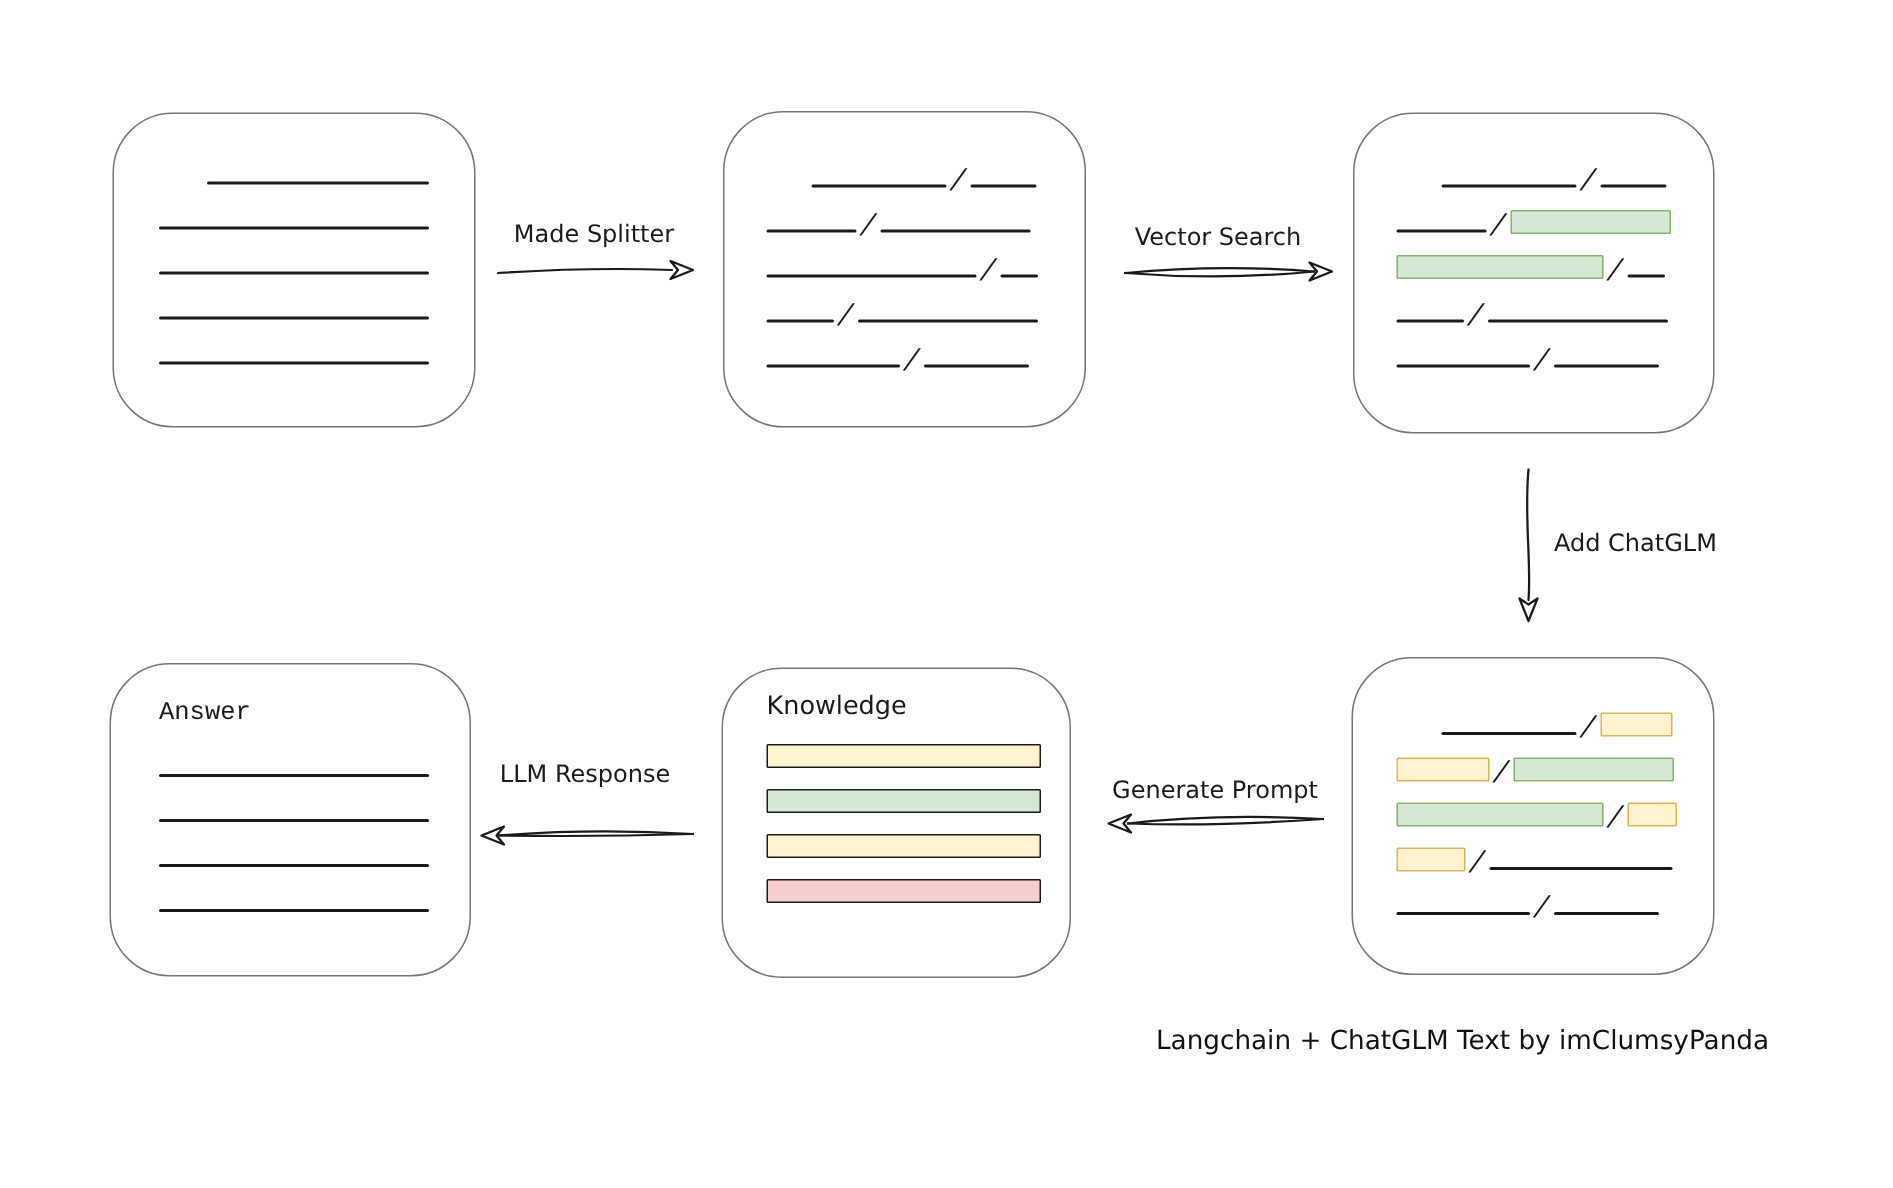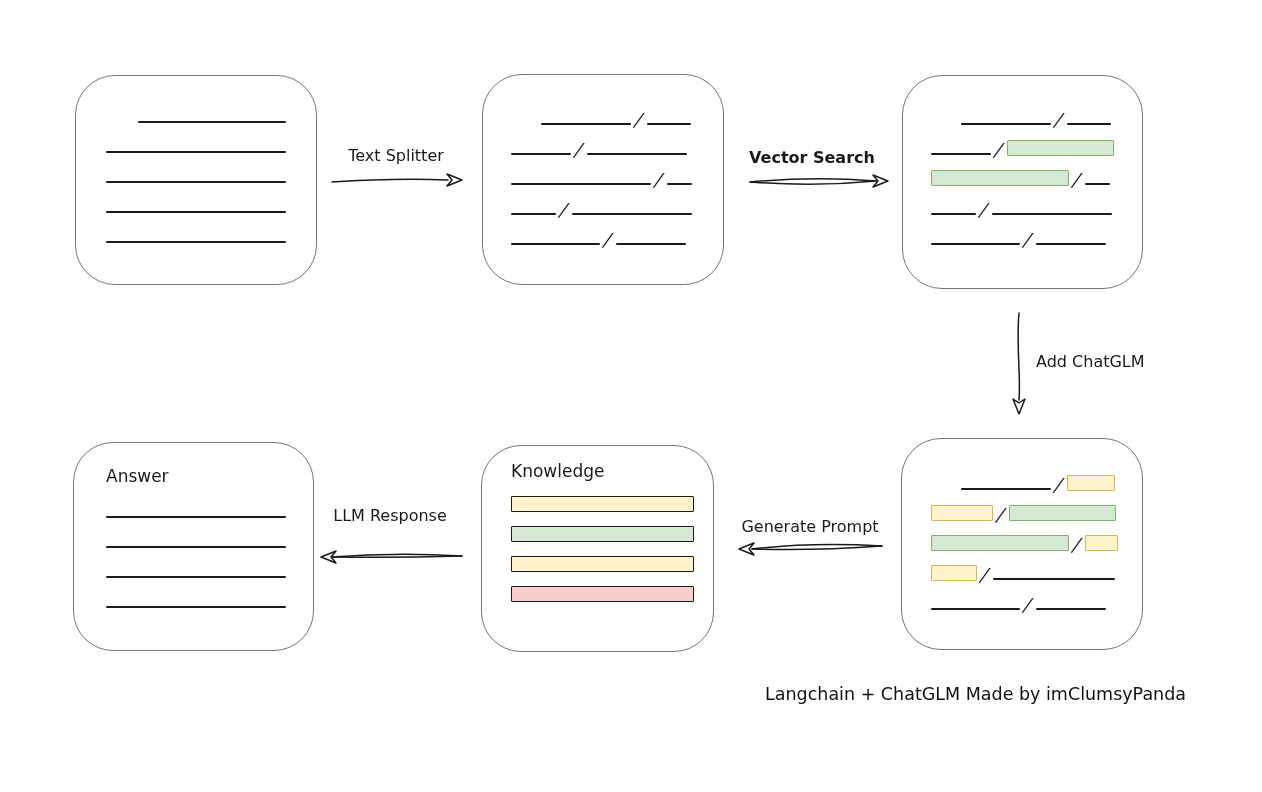--- a/index.html
+++ b/index.html
@@ -24,21 +24,21 @@
   .bar-red{background:#f8cecc;border-color:#b85450;}
   
   .pbar{width:183px;height:16px;border:1.5px solid;border-radius:1px;box-sizing:border-box;margin-bottom:14px;}
   .plabel{font-size:17px;line-height:22px;color:#1a1a1a;}
   
   .pad-doc{padding:18px 0 0 30px;}
   .pad-split{padding:21px 0 0 28px;}
   .pad-vector{padding:20px 0 0 28px;}
   .pad-context{padding:22px 0 0 29px;}
   .box-prompt-inner{padding:14px 0 0 29px;}
-  .box-answer-inner{padding:22px 0 0 32px;}
+  .box-answer-inner{padding:22px 0 0 32px;font-family:Liberation Mono, monospace;}
   .k-label{margin-bottom:14px;}
   .q-label{margin-top:14px;margin-bottom:6px;}
   .answer-rows{margin-top:2px;}
   
   .alabel{position:absolute;font-size:16px;line-height:20px;text-align:center;white-space:nowrap;color:#1a1a1a;}
   .caption{position:absolute;font-size:17.5px;text-align:center;white-space:nowrap;color:#111;}
   svg.arrows{position:absolute;left:0;top:0;pointer-events:none;}
 </style>
 </head>
 <body>
@@ -202,21 +202,21 @@
         <path d="M754,543 L739,549 L754,555 L749,549 Z" fill="#ffffff"></path>
       </g>
       <g>
         <path d="M462,556 Q396,552 332,557"></path>
         <path d="M462,556 Q396,558 332,557"></path>
         <path d="M336,551 L321,557 L336,563 L331,557 Z" fill="#ffffff"></path>
       </g>
     </g>
   </svg>
 
-  <div class="alabel" style="left:322px;top:146px;width:148px;">Text Splitter</div>
-  <div class="alabel" style="left:738px;top:148px;width:148px;font-weight:bold;">Vector Search</div>
+  <div class="alabel" style="left:322px;top:146px;width:148px;">Made Splitter</div>
+  <div class="alabel" style="left:738px;top:148px;width:148px;">Vector Search</div>
   <div class="alabel" style="left:1036px;top:352px;width:120px;text-align:left;">Add ChatGLM</div>
   <div class="alabel" style="left:732px;top:517px;width:156px;">Generate Prompt</div>
   <div class="alabel" style="left:318px;top:506px;width:144px;">LLM Response</div>
 
-  <div class="caption" style="left:765px;top:684px;width:420px;">Langchain + ChatGLM Made by imClumsyPanda</div>
+  <div class="caption" style="left:765px;top:684px;width:420px;">Langchain + ChatGLM Text by imClumsyPanda</div>
 
 </div>
 
 </body></html>

